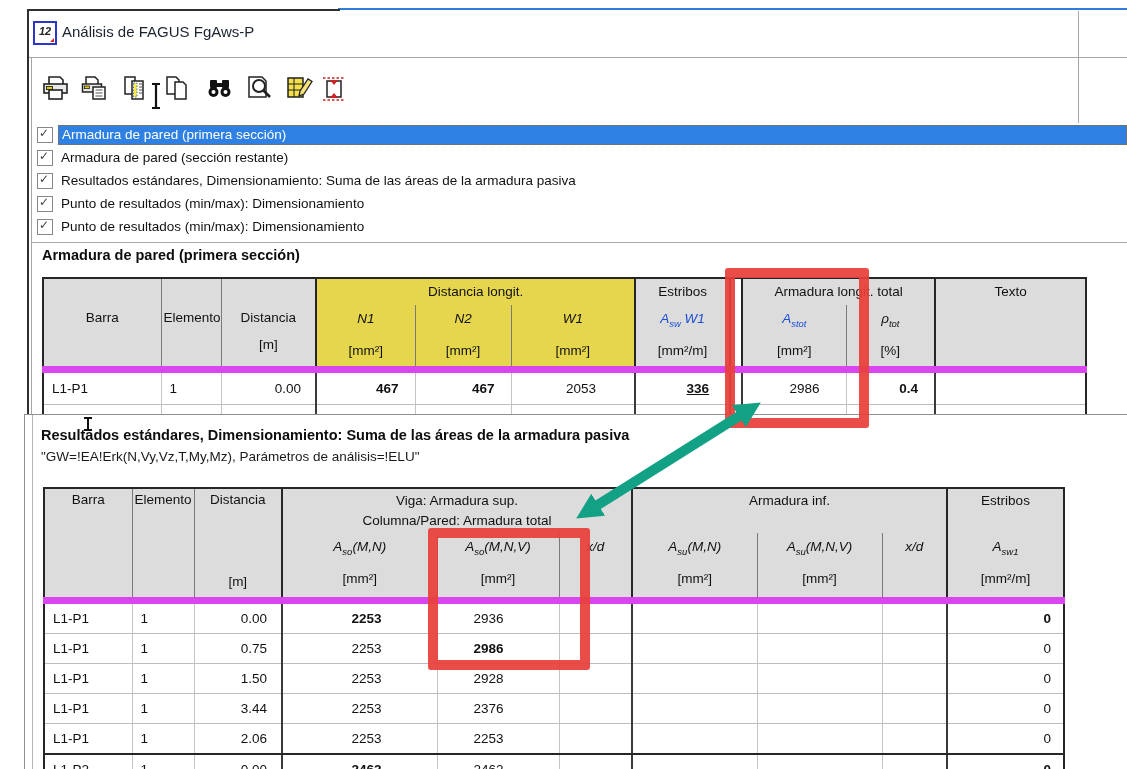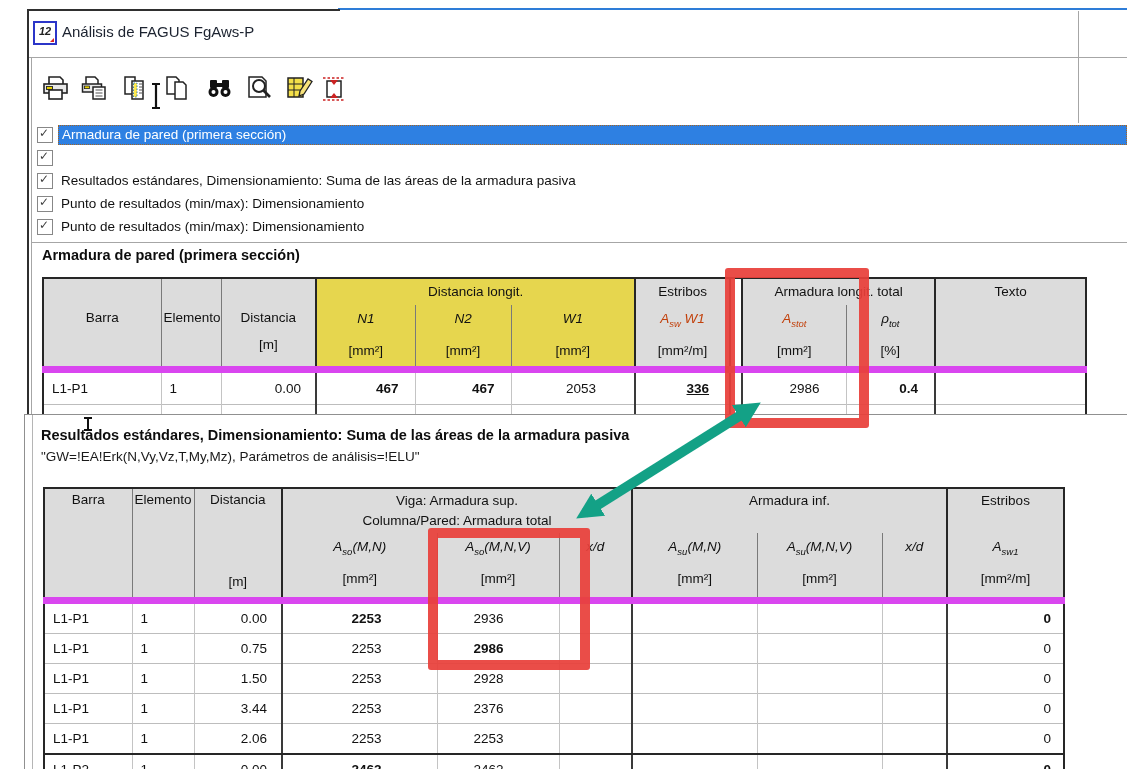--- a/index.html
+++ b/index.html
@@ -30,21 +30,21 @@
   .subh{position:absolute;font-size:13.5px;color:#1a1a1a;white-space:nowrap;}
   
   table.rt{position:absolute;border-collapse:collapse;table-layout:fixed;background:#fff;
     font-size:13.5px;color:#111;border:2px solid #262626;}
   .rt th{font-weight:normal;background:#dcdcdc;padding:0;text-align:center;vertical-align:top;overflow:hidden;}
   .rt td{padding:0 2px;white-space:nowrap;overflow:hidden;background:#fff;border-top:1px solid #bdbdbd;}
   .t1 td{height:31px;}
   .t2 td{height:29px;}
   .yy{background:#e6d64e !important;}
   .spc{background:#fff !important;}
-  .blue{color:#c2410c;}
+  .blue{color:#1d4ed8;}
   .bl{border-left:1px solid #7a7a7a;}
   .BL{border-left:2px solid #262626;}
   .bb{border-bottom:7px solid #d946ef;}
   .tn{border-left:1px solid #c4c4c4;}
   .tk{border-left:2px solid #3a3a3a;}
   tr.sep td{border-bottom:2px solid #262626;}
   .cl{text-align:left;padding-left:8px !important;}
   .cr{text-align:right;}
   .b{font-weight:bold;}
   .u{text-decoration:underline;}
@@ -164,20 +164,21 @@
   <div class="optrow sel">
     <span class="cb">
         <span class="tick">✓</span>
       </span>
     <span class="optlabel">Armadura de pared (primera sección)</span>
   </div>
   <div class="optrow">
     <span class="cb">
         <span class="tick">✓</span>
       </span>
+    <span class="optlabel">Armadura de pared (sección restante)</span>
   </div>
   <div class="optrow">
     <span class="cb">
         <span class="tick">✓</span>
       </span>
     <span class="optlabel">Resultados estándares, Dimensionamiento: Suma de las áreas de la armadura pasiva</span>
   </div>
   <div class="optrow">
     <span class="cb">
         <span class="tick">✓</span>

